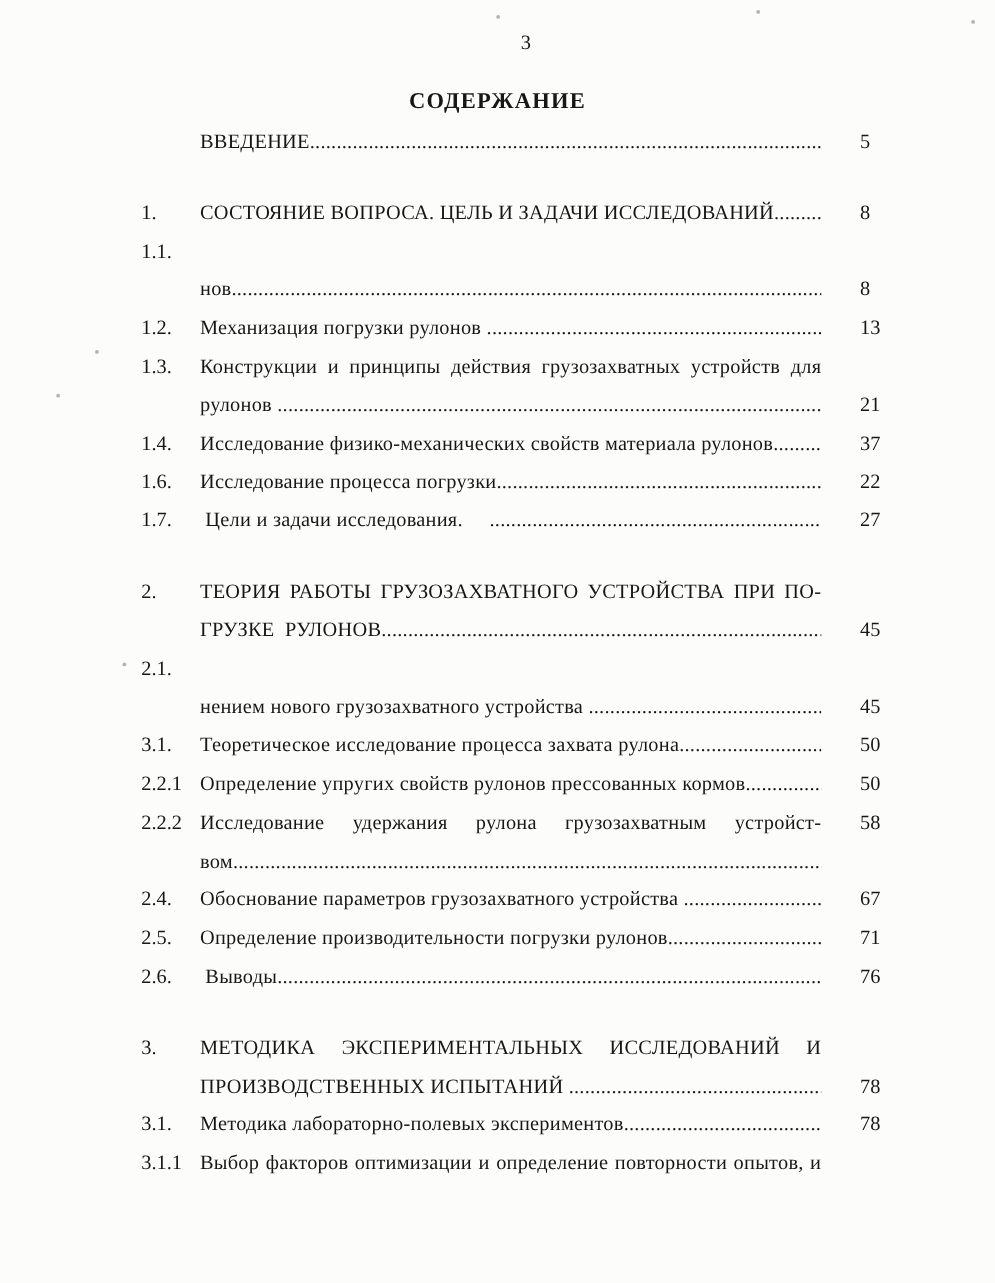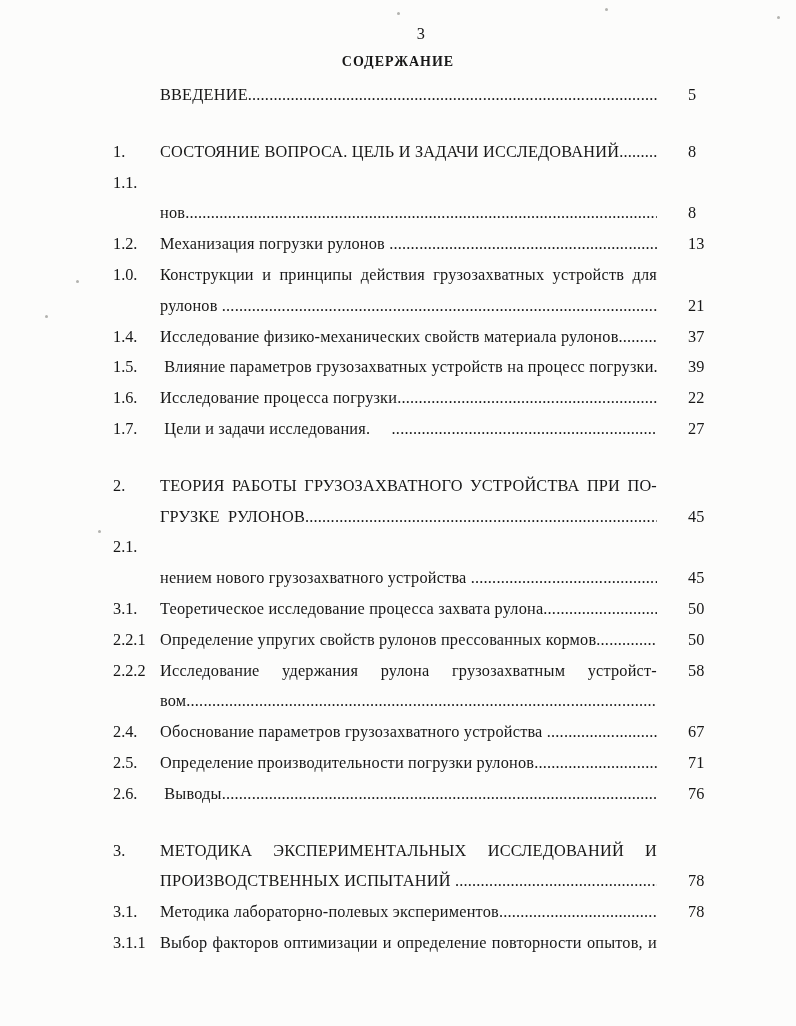--- a/index.html
+++ b/index.html
@@ -18,26 +18,26 @@
   .page-num {
     height: 20px;
     line-height: 20px;
     text-align: center;
     position: relative;
     left: 23px;
     letter-spacing: 0.5px;
   }
 
   .doc-title {
-    margin-top: 6px;
+    margin-top: 24px;
     height: 24px;
     line-height: 24px;
     text-align: center;
     font-weight: bold;
-    font-size: 14px;
+    font-size: 18px;
     letter-spacing: 1px;
   }
 
   .toc {
     margin: 6px 84px 0 113px;
   }
   .group { margin-top: 26px; }
   .group:first-child { margin-top: 6px; }
 
   .row {
@@ -110,38 +110,33 @@
     <span class="num"></span>
     <span class="txt">нов..........................................................................................................................</span>
     <span class="pg">8</span>
   </div>
         <div class="row">
     <span class="num">1.2.</span>
     <span class="txt">Механизация погрузки рулонов ..................................................................</span>
     <span class="pg">13</span>
   </div>
         <div class="row">
-    <span class="num">1.0.</span>
+    <span class="num">1.3.</span>
     <span class="txt j">Конструкции и принципы действия грузозахватных устройств для</span>
     <span class="pg"></span>
   </div>
         <div class="row">
     <span class="num"></span>
     <span class="txt">рулонов .............................................................................................................</span>
     <span class="pg">21</span>
   </div>
         <div class="row">
     <span class="num">1.4.</span>
     <span class="txt">Исследование физико-механических свойств материала рулонов.............................</span>
     <span class="pg">37</span>
-  </div>
-        <div class="row">
-    <span class="num">1.5.</span>
-    <span class="txt">&nbsp;Влияние параметров грузозахватных устройств на процесс погрузки.</span>
-    <span class="pg">39</span>
   </div>
         <div class="row">
     <span class="num">1.6.</span>
     <span class="txt">Исследование процесса погрузки..........................................................................</span>
     <span class="pg">22</span>
   </div>
         <div class="row">
     <span class="num">1.7.</span>
     <span class="txt">&nbsp;Цели и задачи исследования.&nbsp;&nbsp;&nbsp;&nbsp; ....................................................................</span>
     <span class="pg">27</span>

